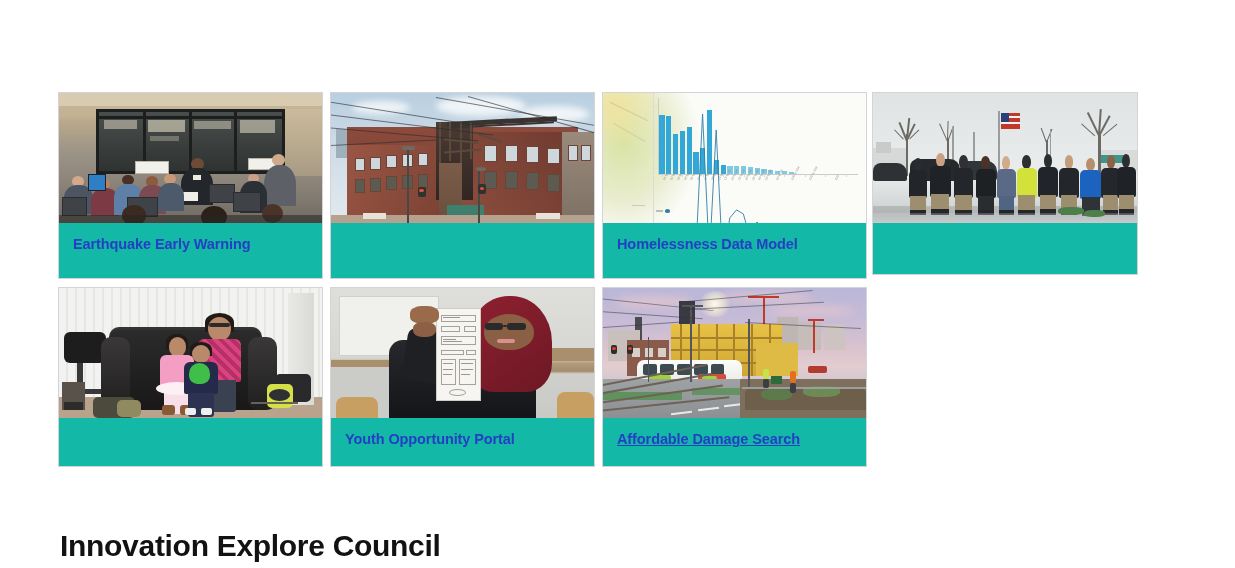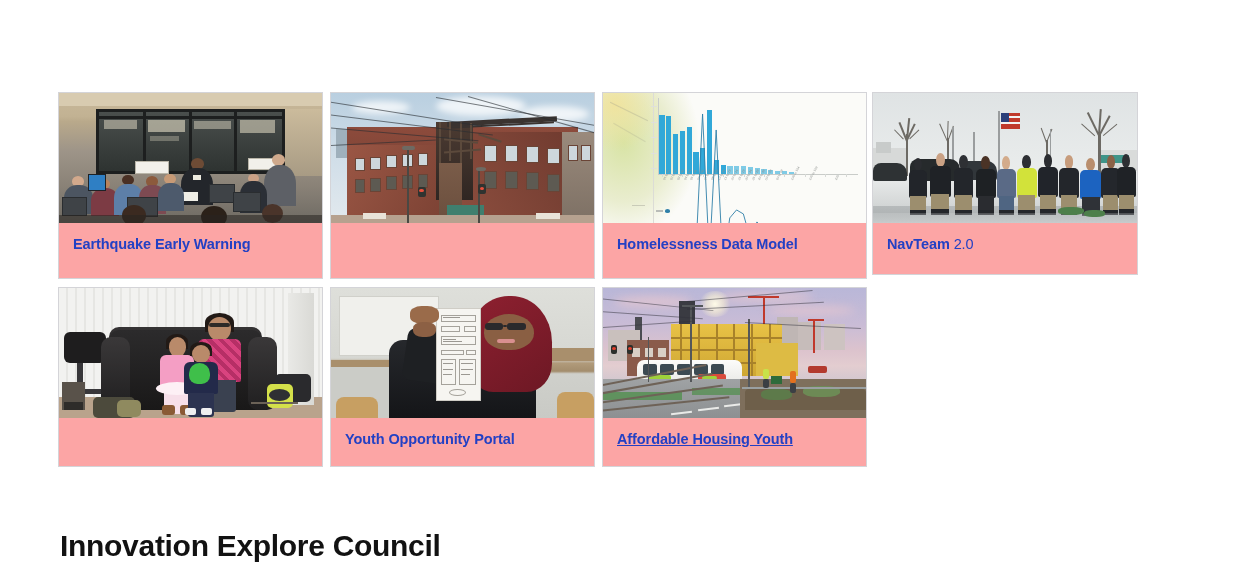--- a/index.html
+++ b/index.html
@@ -38,21 +38,21 @@
     font-weight: bold;
     letter-spacing: -0.3px;
     color: #121212;
     font-family: "Liberation Sans", sans-serif;
   }
 
   .cards { position: absolute; left: 0; top: 0; }
 
   .card {
     position: absolute;
-    background: #fca5a5;
+    background: #14b8a6;
     border: 1px solid #d4d4d8;
     box-sizing: border-box;
     overflow: hidden;
   }
 
   .card-thumb {
     position: relative;
     width: 100%;
     overflow: hidden;
     background: #cfcfcf;
@@ -609,23 +609,20 @@
             <div class="body" style="background:#1f2226;"></div>
               <div class="legs"></div>
               <div class="boots"></div>
           </div>
 
           <div class="ph" style="left:0;bottom:0;width:100%;height:8%;background:linear-gradient(to bottom,rgba(230,232,232,.2),#c7cbcc);"></div>
           <div class="ph" style="left:70%;bottom:6%;width:10%;height:6%;background:#4d7f4a;border-radius:40%;"></div>
           <div class="ph" style="left:80%;bottom:5%;width:8%;height:5%;background:#4d7f4a;border-radius:40%;"></div>
         </div>
       </div>
-      <div class="card-body">
-        <a class="card-title"><span>NavTeam</span> <span class="light">2.0</span></a>
-      </div>
     </div>
 
     <div class="card" style="left:58px; top:287px; width:265px; height:180px;">
       <div class="card-thumb" style="height:130px;">
         <div class="thumb-inner">
           <div class="fm-wall"></div>
           <div class="fm-floor"></div>
           <div class="fm-door"></div>
 
           <div class="fm-chair">
@@ -818,21 +815,21 @@
           <div class="ph" style="left:9.4%;top:45.5%;width:1.6%;height:2.5%;background:#e2402e;border-radius:50%;"></div>
           <div class="sc-wire" style="left:-2%;top:8%;width:44%;transform:rotate(6deg);"></div>
           <div class="sc-wire" style="left:-2%;top:18%;width:40%;transform:rotate(4deg);"></div>
           <div class="sc-wire" style="left:32%;top:10%;width:48%;transform:rotate(-5deg);"></div>
           <div class="sc-wire" style="left:32%;top:16%;width:52%;transform:rotate(-3deg);"></div>
           <div class="sc-wire" style="left:0%;top:30%;width:34%;transform:rotate(-4deg);"></div>
           <div class="sc-wire" style="left:54%;top:26%;width:44%;transform:rotate(3deg);"></div>
         </div>
       </div>
       <div class="card-body">
-        <a class="card-title underlined">Affordable Housing Youth</a>
+        <a class="card-title underlined">Affordable Damage Search</a>
       </div>
     </div>
 
   </div>
 
   <h1 class="heading-bottom">Innovation Explore Council</h1>
 
 </div>
 
 </body></html>

